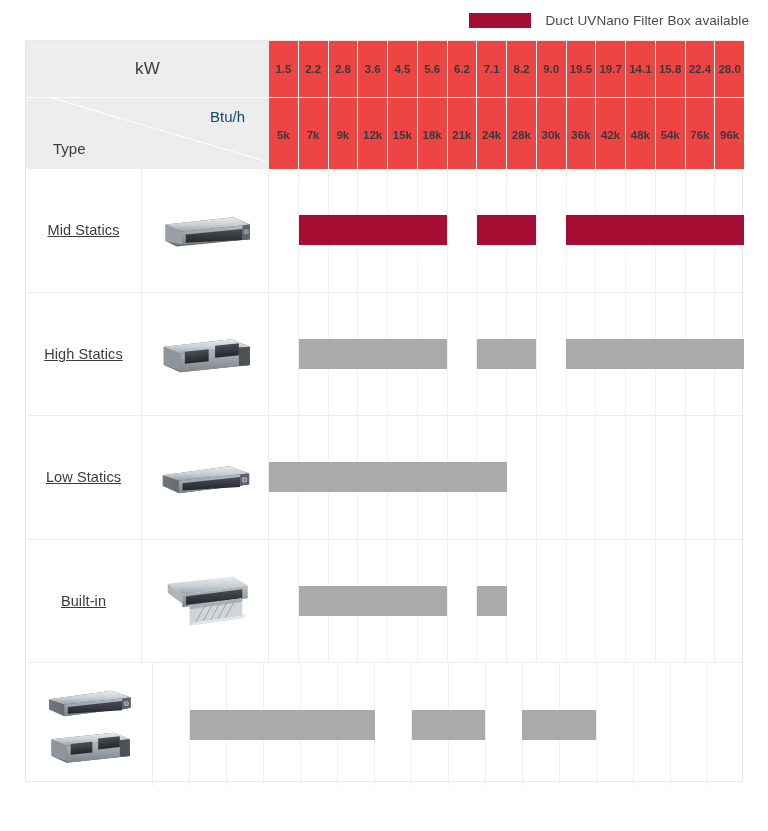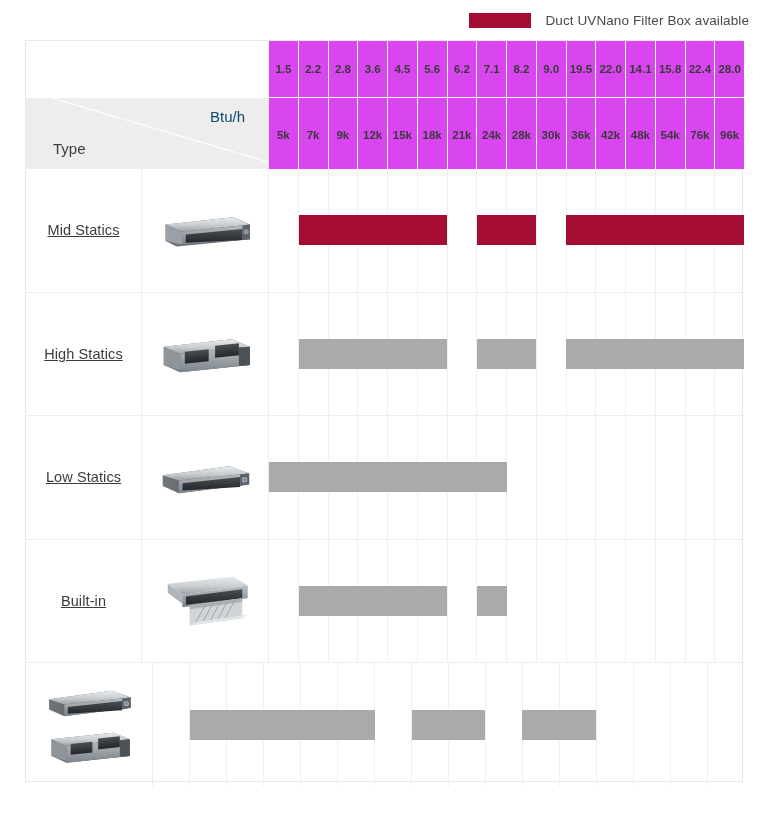--- a/index.html
+++ b/index.html
@@ -92,21 +92,21 @@
     right: 24px; top: 10px;
     font-size: 15px;
     color: #0c4a6e;
   }
 
   
   .hdr-kw-cells, .hdr-btu-cells {
     position: absolute;
     left: 243px;
     width: 475px;
-    background: #d946ef;
+    background: #ef4444;
     display: flex;
   }
   .hdr-kw-cells { top: 0; height: 56px; }
   .hdr-btu-cells { top: 57px; height: 71px; }
   .hdr-cell {
     flex: 1 1 0;
     display: flex;
     align-items: center;
     justify-content: center;
     border-left: 1px solid #ffffff;
@@ -203,20 +203,23 @@
 </head>
 <body>
 
 <div class="legend">
   <div class="legend-swatch"></div>
   <div class="legend-label">Duct UVNano Filter Box available</div>
 </div>
 
 <div class="table">
 
+  <div class="hdr-kw">
+    <span class="hdr-kw-label">kW</span>
+  </div>
 
   <div class="hdr-type">
     <div class="diag"></div>
     <span class="hdr-type-label">Type</span>
     <span class="hdr-btu-label">Btu/h</span>
   </div>
 
   <div class="hdr-gap"></div>
 
   <div class="hdr-kw-cells" id="kw-cells">
@@ -224,21 +227,21 @@
       <div class="hdr-cell">2.2</div>
       <div class="hdr-cell">2.8</div>
       <div class="hdr-cell">3.6</div>
       <div class="hdr-cell">4.5</div>
       <div class="hdr-cell">5.6</div>
       <div class="hdr-cell">6.2</div>
       <div class="hdr-cell">7.1</div>
       <div class="hdr-cell">8.2</div>
       <div class="hdr-cell">9.0</div>
       <div class="hdr-cell">19.5</div>
-      <div class="hdr-cell">22.0</div>
+      <div class="hdr-cell">19.7</div>
       <div class="hdr-cell">14.1</div>
       <div class="hdr-cell">15.8</div>
       <div class="hdr-cell">22.4</div>
       <div class="hdr-cell">28.0</div>
     </div>
 
   <div class="hdr-btu-cells" id="btu-cells">
       <div class="hdr-cell">5k</div>
       <div class="hdr-cell">7k</div>
       <div class="hdr-cell">9k</div>

